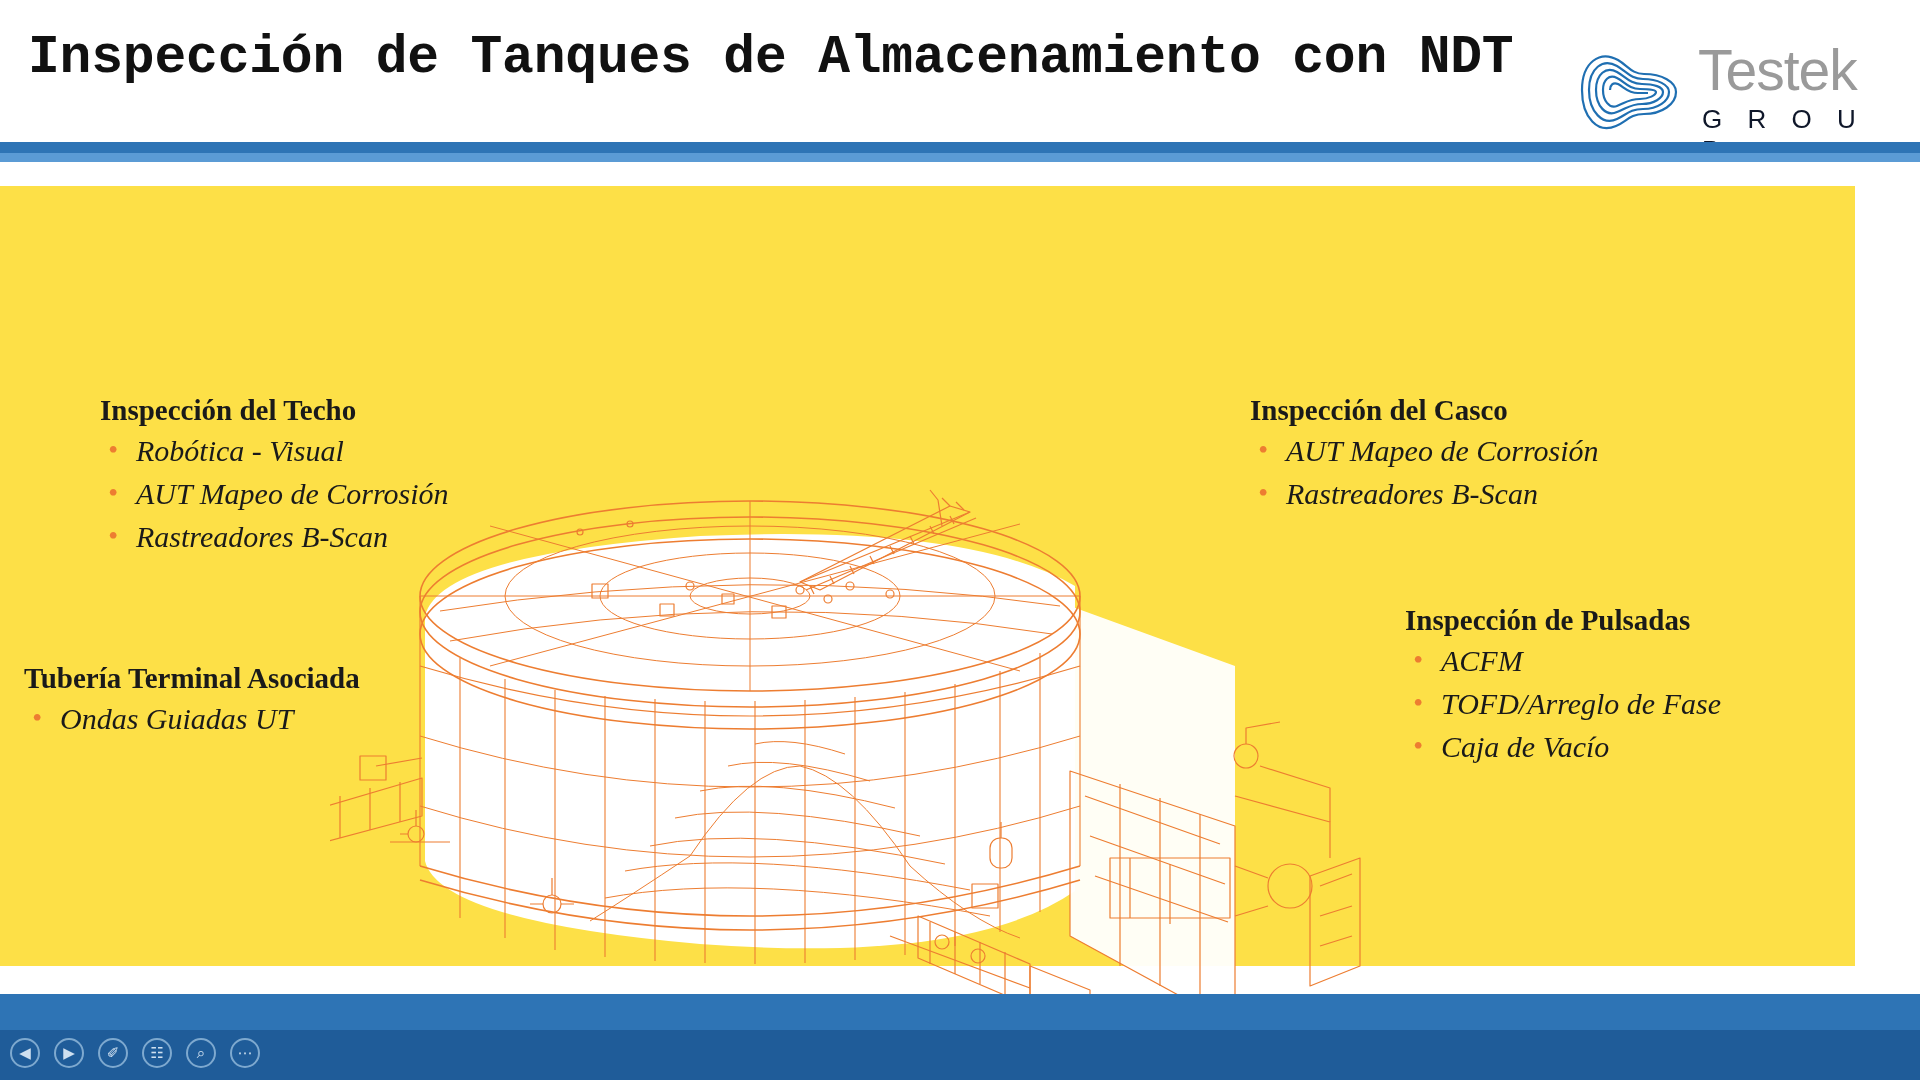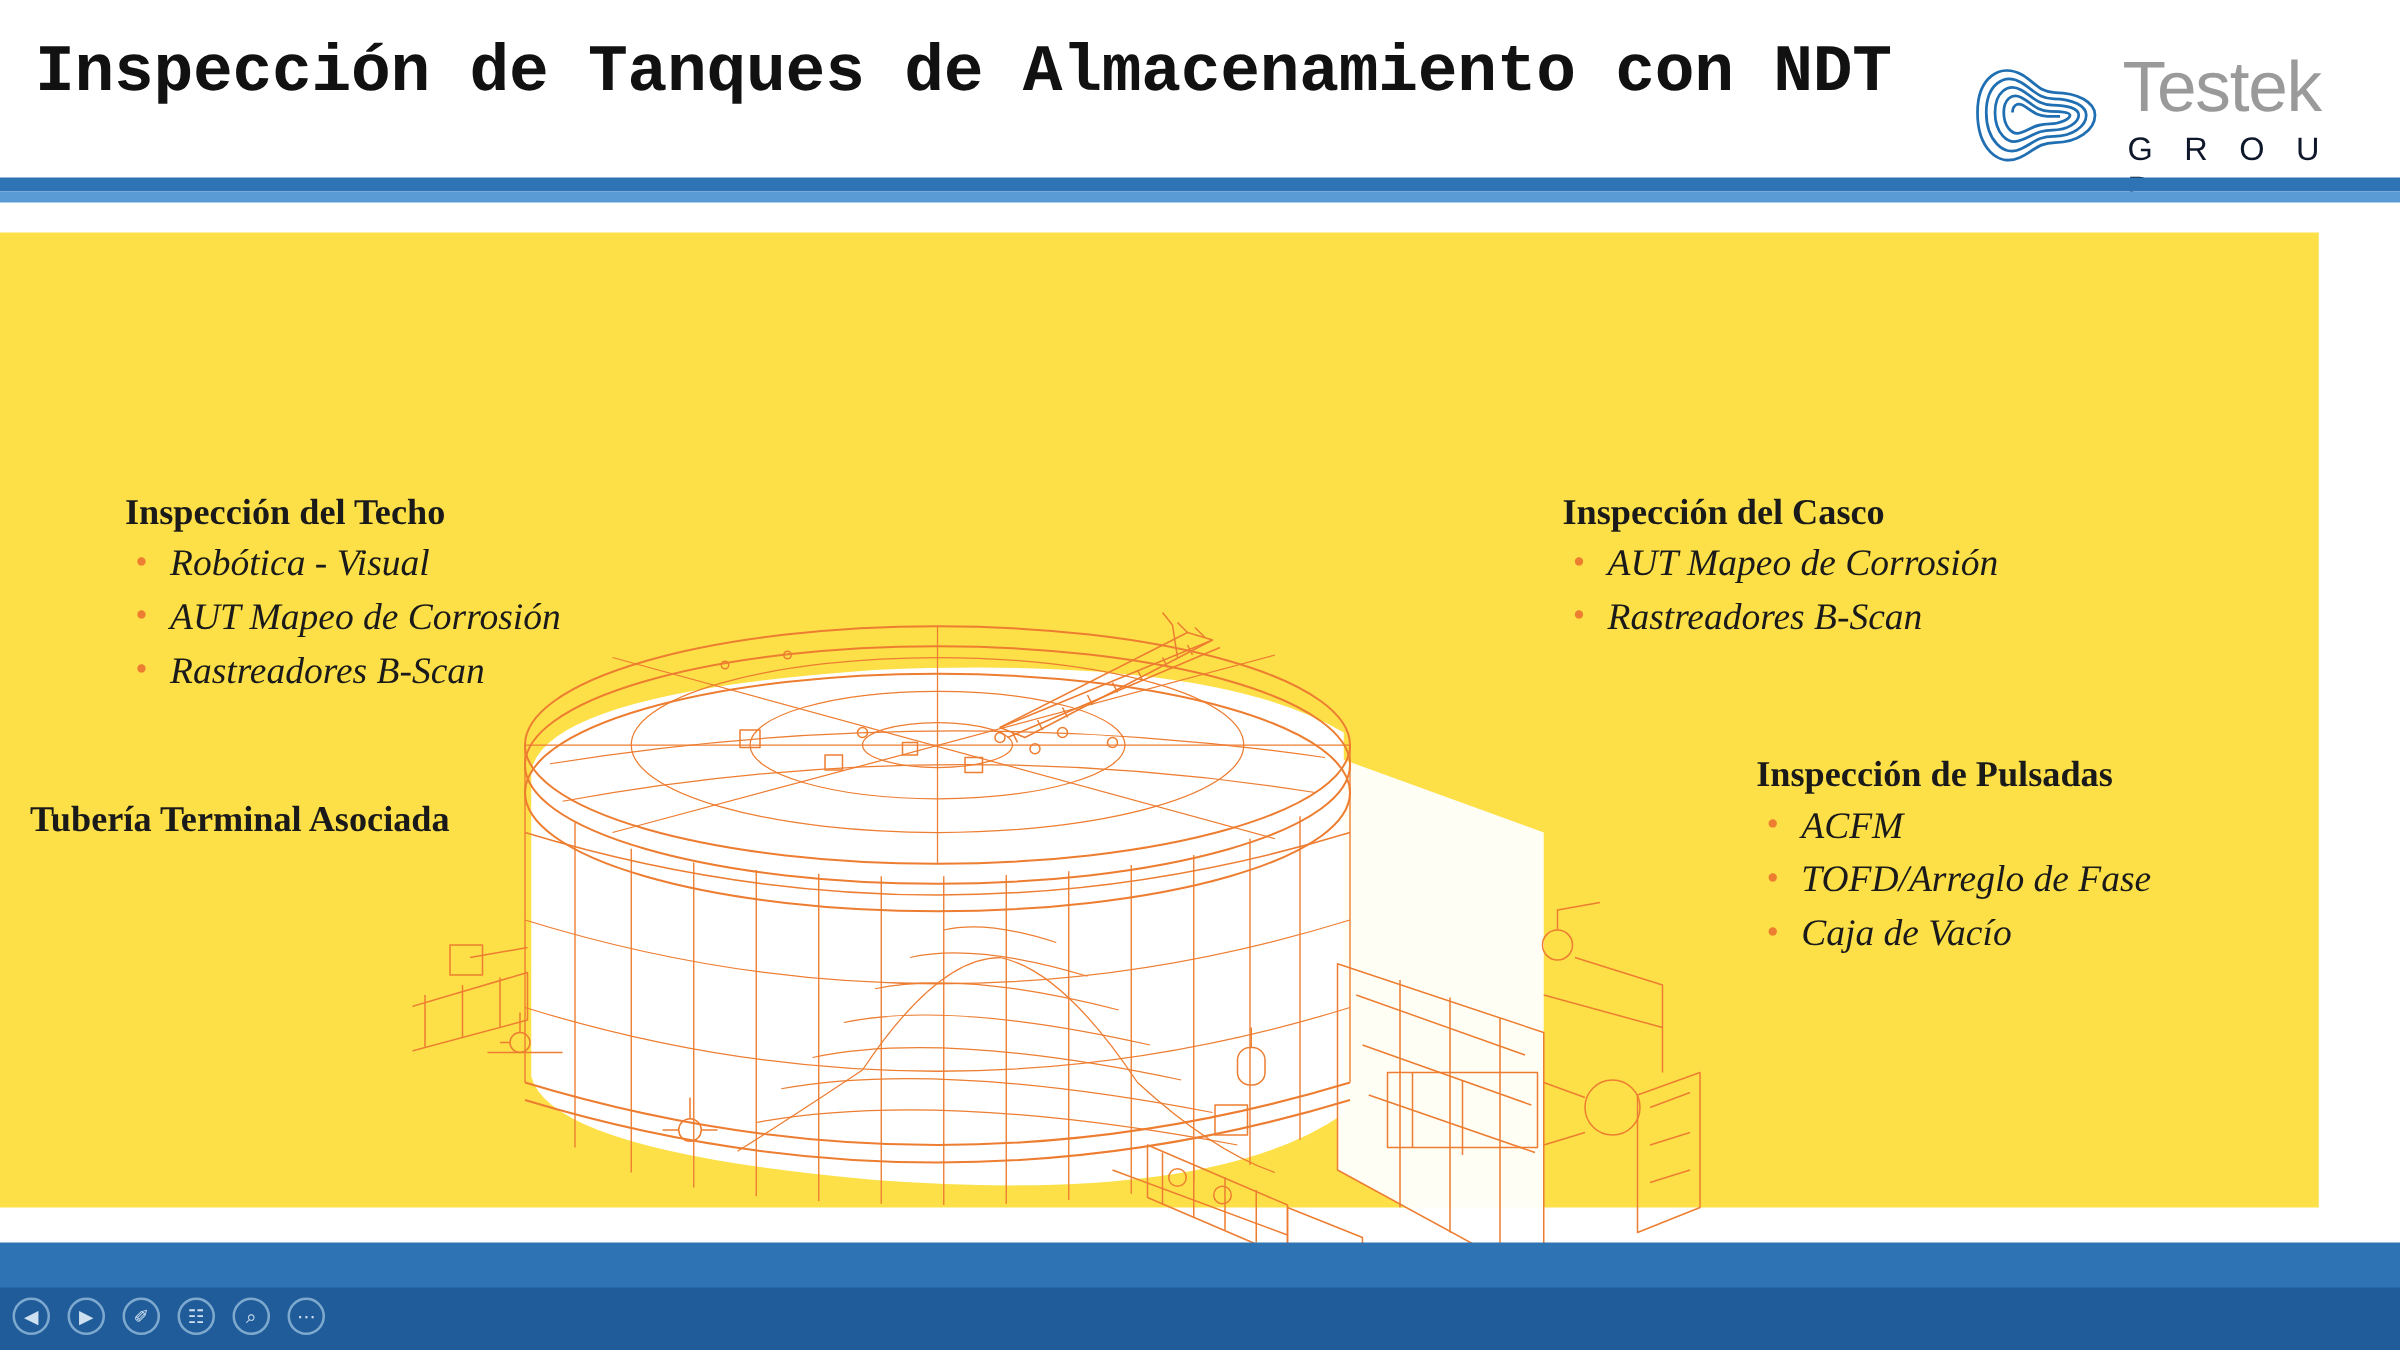--- a/index.html
+++ b/index.html
@@ -170,21 +170,21 @@
     position: absolute;
     left: 8px;
     top: -1px;
     color: #ed7d31;
     font-size: 28px;
   }
 
   .c-roof   { left: 100px; top: 208px; }
   .c-shell  { left: 1250px; top: 208px; }
   .c-weld   { left: 1405px; top: 418px; }
-  .c-pipe   { left: 24px;  top: 454px; }
+  .c-pipe   { left: 24px;  top: 476px; }
   .c-bottom { left: 48px;  top: 812px; }
   .c-annular{ left: 1300px; top: 835px; }
 
   
   .tank-wrap {
     position: absolute;
     left: 330px;
     top: 280px;
     width: 1280px;
     height: 660px;
@@ -380,20 +380,21 @@
       <ul>
         <li>ACFM</li>
         <li>TOFD/Arreglo de Fase</li>
         <li>Caja de Vacío</li>
       </ul>
     </div>
 
     <div class="callout c-pipe">
       <h3>Tubería Terminal Asociada</h3>
       <ul>
+        <li>Ondas Guiadas UT</li>
       </ul>
     </div>
 
     <div class="callout c-bottom">
       <h3>Fondo del Tanque</h3>
       <ul>
         <li>Fuga de Flujo Magnético MFL</li>
         <li>Arreglo de Fase UT</li>
       </ul>
     </div>

